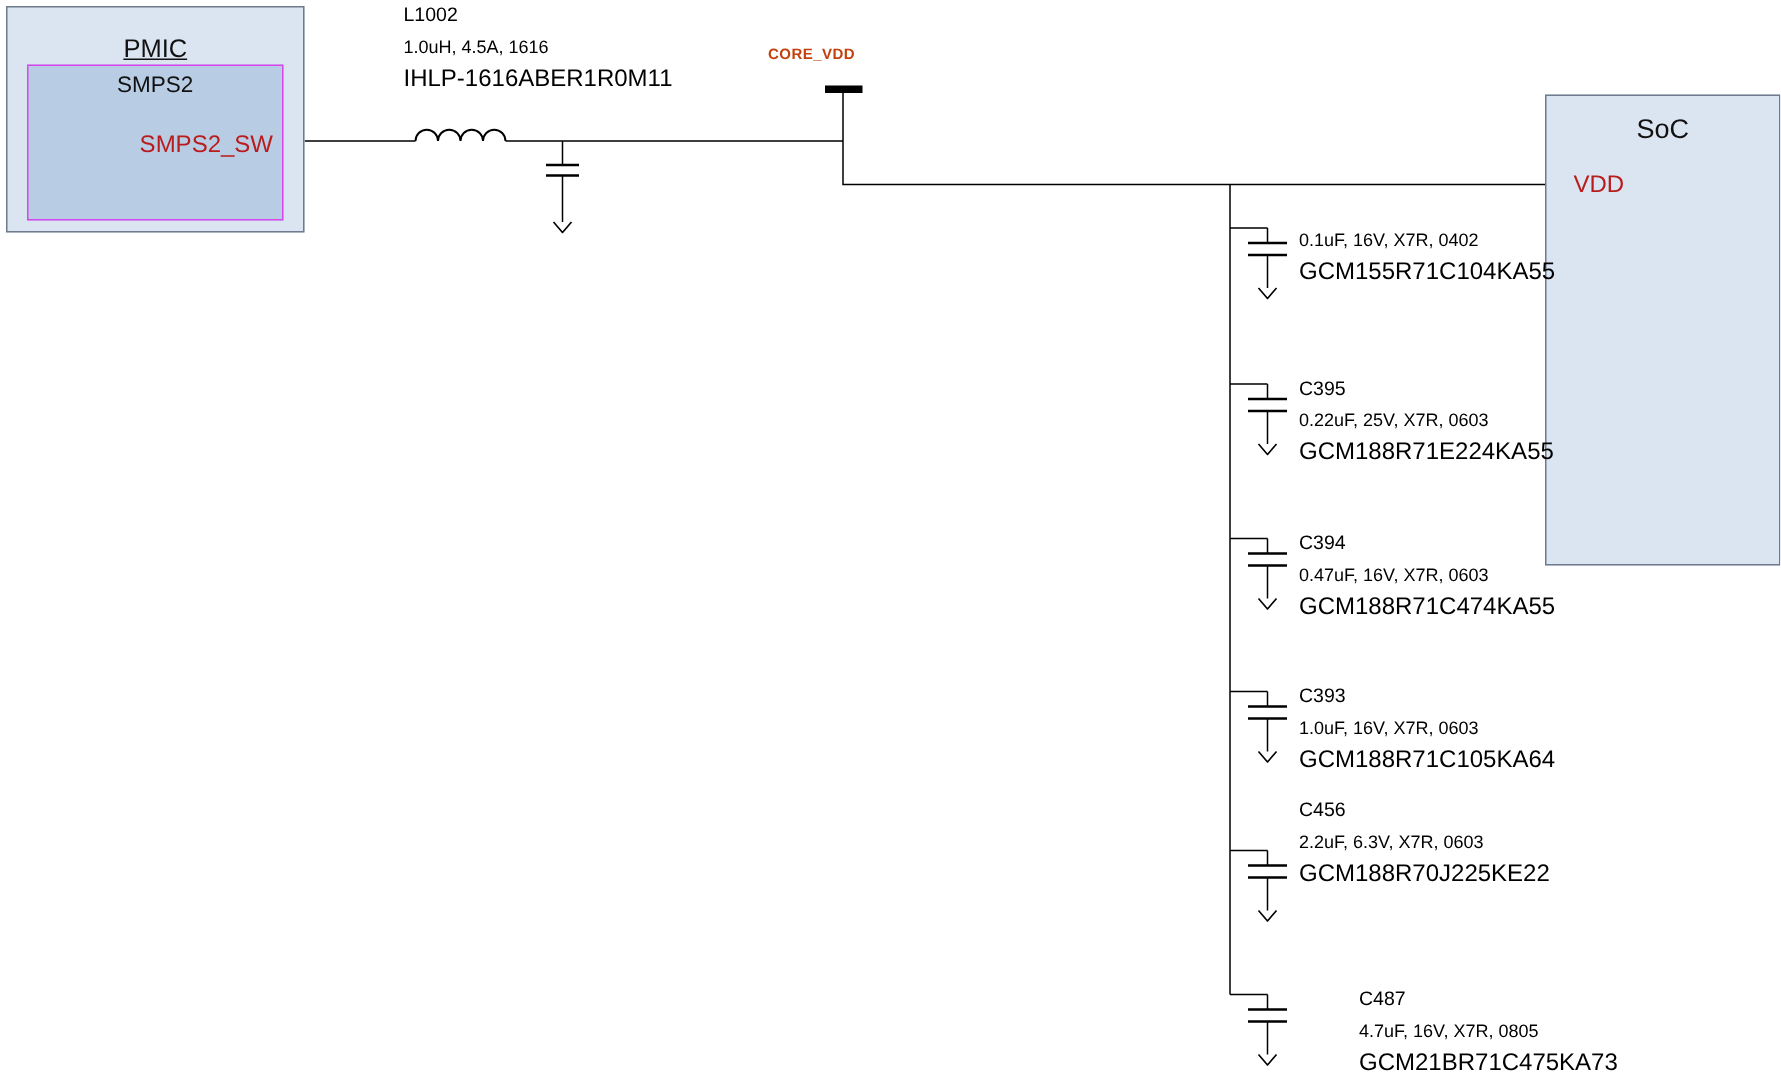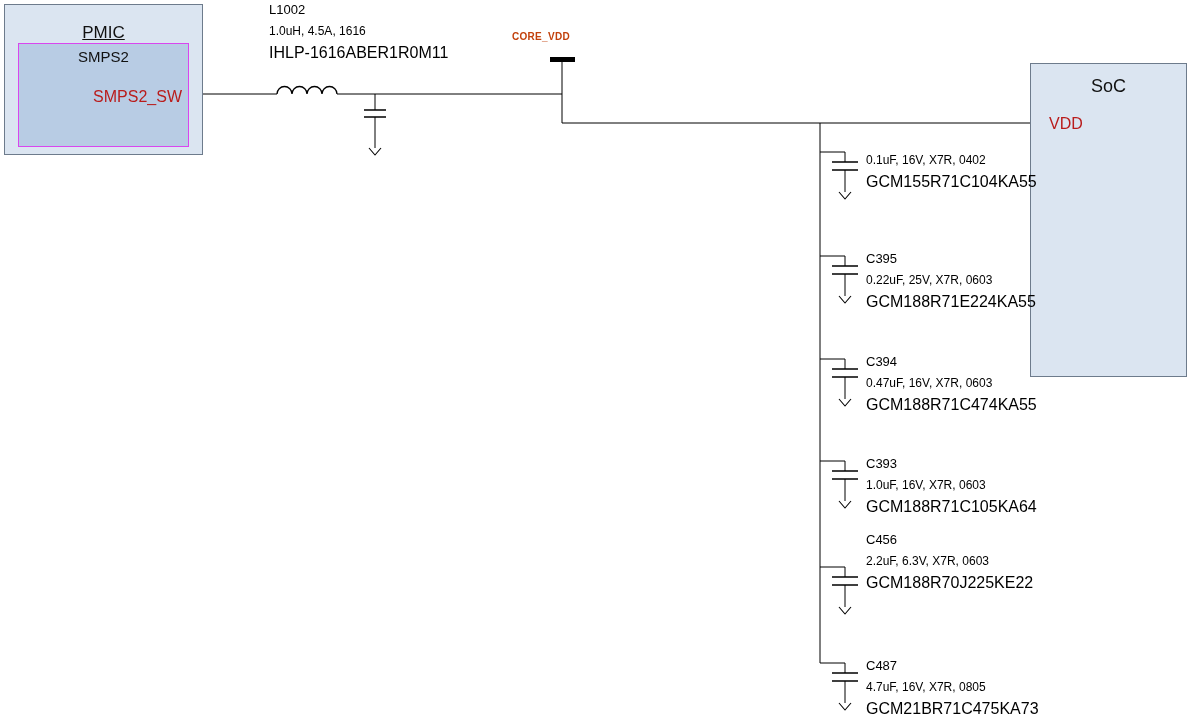--- a/index.html
+++ b/index.html
@@ -128,19 +128,19 @@
     <div class="specs">1.0uF, 16V, X7R, 0603</div>
     <div class="part">GCM188R71C105KA64</div>
   </div>
 
   <div class="label-group decap-label" style="top:532px;">
     <div class="ref">C456</div>
     <div class="specs">2.2uF, 6.3V, X7R, 0603</div>
     <div class="part">GCM188R70J225KE22</div>
   </div>
 
-  <div class="label-group decap-label" style="top:658px;">
+  <div class="label-group decap-label" style="top:658px;margin-left:40px;">
     <div class="ref">C487</div>
     <div class="specs">4.7uF, 16V, X7R, 0805</div>
     <div class="part">GCM21BR71C475KA73</div>
   </div>
 
 </div>
 
 </body></html>

